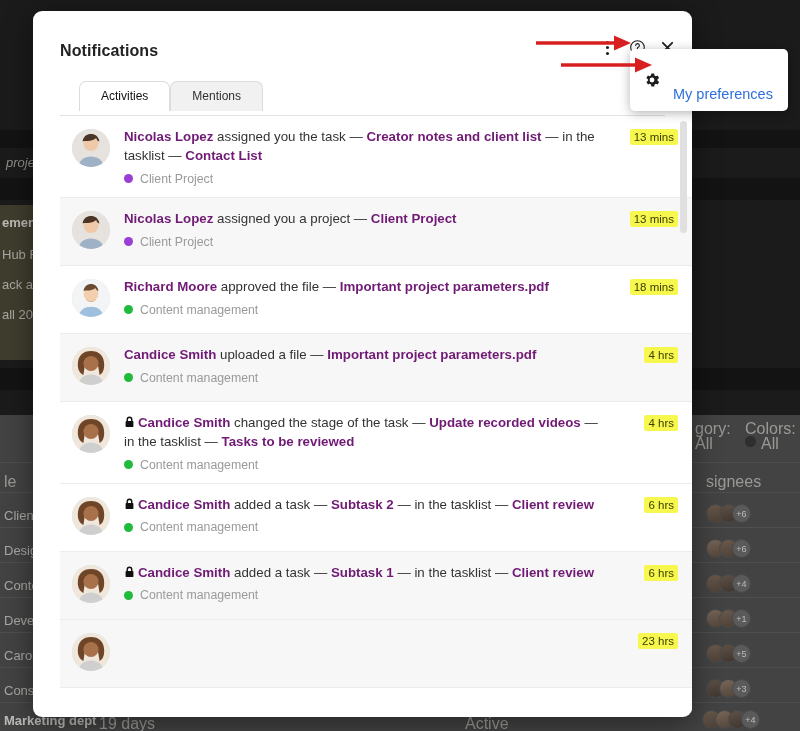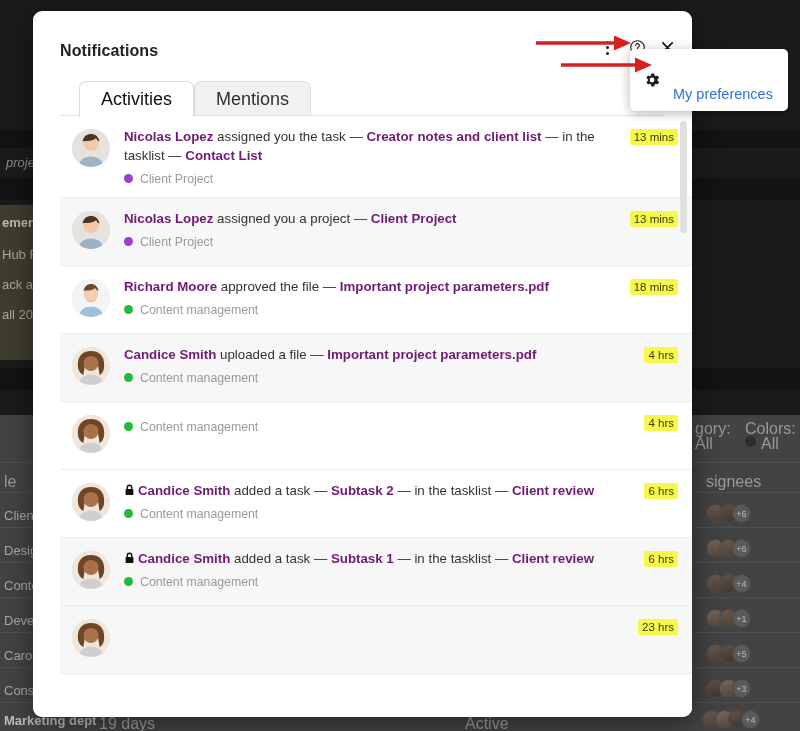--- a/index.html
+++ b/index.html
@@ -77,21 +77,21 @@
   }
   .kebab { display: flex; flex-direction: column; gap: 2.5px; align-items: center; }
   .kebab i { width: 3px; height: 3px; border-radius: 50%; background: #1e1e1e; display: block; }
 
   
   .tabs {
     position: absolute; left: 46px; top: 70px;
     display: flex; align-items: flex-end;
   }
   .tab {
-    padding: 8px 21px 9px; font-size: 18px; color: #303030;
+    padding: 8px 21px 9px; font-size: 12px; color: #303030;
     border: 1px solid #dcdcdc; border-bottom: none;
     border-radius: 7px 7px 0 0; cursor: pointer;
     background: #f1f1f1; position: relative; line-height: 1;
   }
   .tab.active { background: #fff; color: #111; z-index: 2; }
   .tabs-underline {
     position: absolute; left: 27px; top: 104px; width: 605px; height: 1px;
     background: #e2e2e2;
   }
   .tab.active::after {
@@ -372,20 +372,24 @@
       <div class="note">
         <div class="avatar">
           <svg width="38" height="38" viewBox="0 0 38 38">
             <rect width="38" height="38" fill="#efe7dc"></rect>
             <path d="M5.8 18C5.8 8.5 11 4 19 4s13.2 4.5 13.2 14c0 6-2.4 9-4.6 10l-1.5-9-13.2-1-1.5 10C9.2 27 5.8 24 5.8 18z" fill="#6e4526"></path>
             <circle cx="19" cy="16.5" r="7.6" fill="#a9714a"></circle>
             <path d="M6.5 38c.8-7.2 6.2-10.6 12.5-10.6S30.7 30.8 31.5 38z" fill="#cfcfcf"></path>
           </svg>
         </div>
         <div class="note-body">
+          <div class="note-text"><svg class="lock" width="11" height="12" viewBox="0 0 14 16">
+                <path d="M4 7V4.6a3 3 0 0 1 6 0V7" fill="none" stroke="#111" stroke-width="1.9"></path>
+                <rect x="1.8" y="6.6" width="10.4" height="8.2" rx="1.2" fill="#111"></rect>
+              </svg><b>Candice Smith</b> changed the stage of the task — <b>Update recorded videos</b> — in the tasklist — <b>Tasks to be reviewed</b></div>
           <div class="project">
             <span class="pdot" style="background: rgb(32, 186, 60);"></span>
             <span>Content management</span>
           </div>
         </div>
         <div class="time hl">4 hrs</div>
       </div>
 
       <div class="note">
         <div class="avatar">

